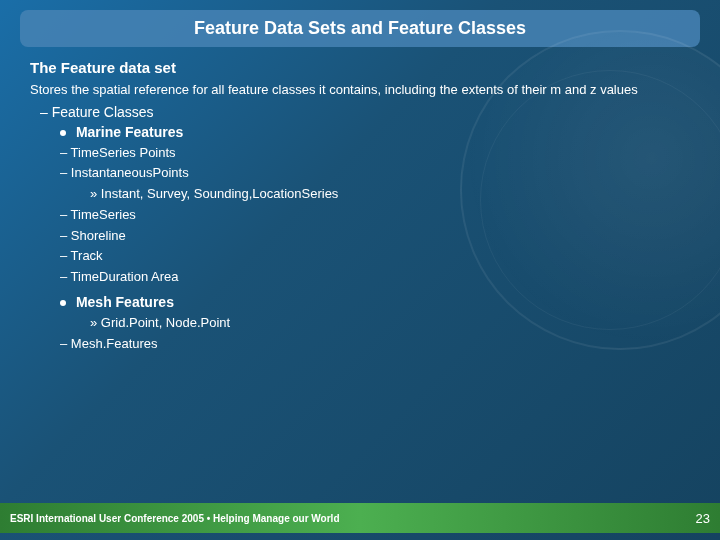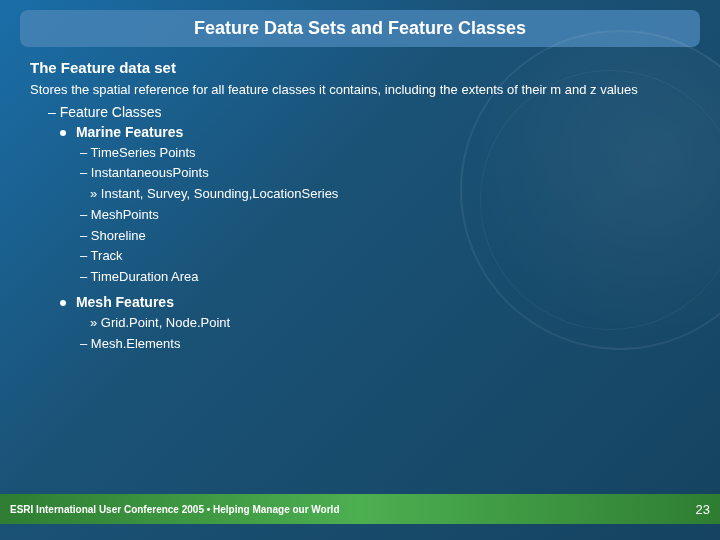--- a/index.html
+++ b/index.html
@@ -79,50 +79,49 @@
     }
 
     .dash-item {
       margin-left: 20px;
       margin-bottom: 4px;
       font-size: 14px;
     }
 
     .dash-item.feature-classes {
       font-size: 14px;
-      margin-left: 18px;
+      margin-left: 10px;
     }
 
     .bullet-section {
       margin-left: 30px;
       margin-bottom: 6px;
     }
 
     .bullet-header {
       font-weight: bold;
       font-size: 14px;
       margin-bottom: 3px;
     }
 
     .sub-dash {
-      margin-left: 20px;
       font-size: 13px;
       line-height: 1.6;
     }
 
     .sub-sub {
       margin-left: 30px;
       font-size: 13px;
       line-height: 1.6;
     }
 
     
     .bottom-bar {
       position: absolute;
-      bottom: 16px;
+      bottom: 7px;
       left: 0;
       width: 100%;
       height: 30px;
       background: linear-gradient(to right, #2e7d32, #4caf50, #2e7d32);
       display: flex;
       align-items: center;
       justify-content: space-between;
       padding: 0 10px;
     }
 
@@ -168,33 +167,33 @@
     <div class="dash-item feature-classes">– Feature Classes</div>
 
     <div class="bullet-section">
       <div class="bullet-header">
         <span class="bullet-dot"></span>
         <span>Marine Features</span>
       </div>
       <div class="sub-dash">– TimeSeries Points</div>
       <div class="sub-dash">– InstantaneousPoints</div>
       <div class="sub-sub">» Instant, Survey, Sounding,LocationSeries</div>
-      <div class="sub-dash">– MeshPoints</div>
+      <div class="sub-dash">– TimeSeries</div>
       <div class="sub-dash">– Shoreline</div>
       <div class="sub-dash">– Track</div>
       <div class="sub-dash">– TimeDuration Area</div>
     </div>
 
     <div class="bullet-section">
       <div class="bullet-header">
         <span class="bullet-dot"></span>
         <span>Mesh Features</span>
       </div>
       <div class="sub-sub">» Grid.Point, Node.Point</div>
-      <div class="sub-dash">– Mesh.Elements</div>
+      <div class="sub-dash">– Mesh.Features</div>
     </div>
 
 
   </div>
 
   <div class="bottom-bar">
     <span class="bottom-text">ESRI International User Conference 2005 • Helping Manage our World</span>
     <span class="page-num">23</span>
   </div>
 </div>

